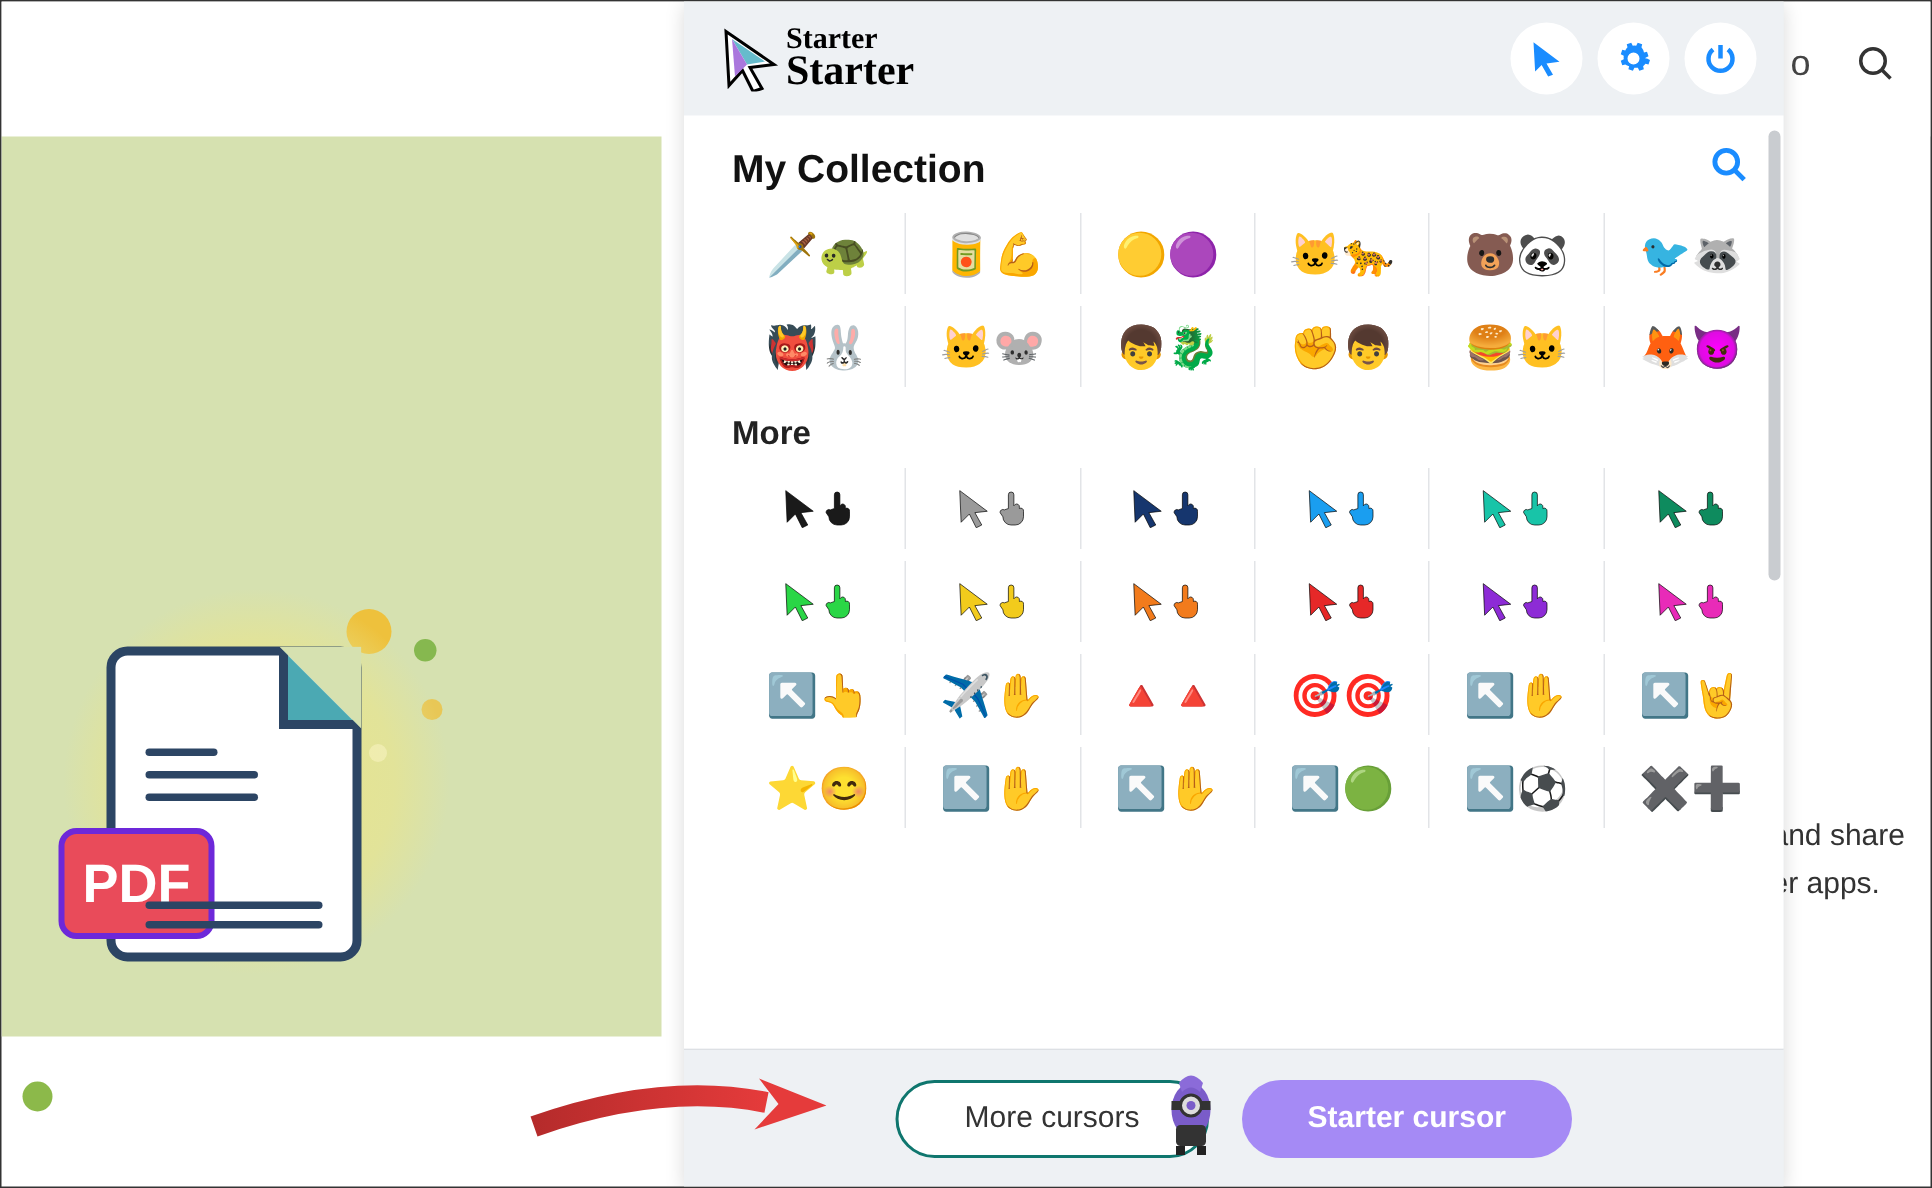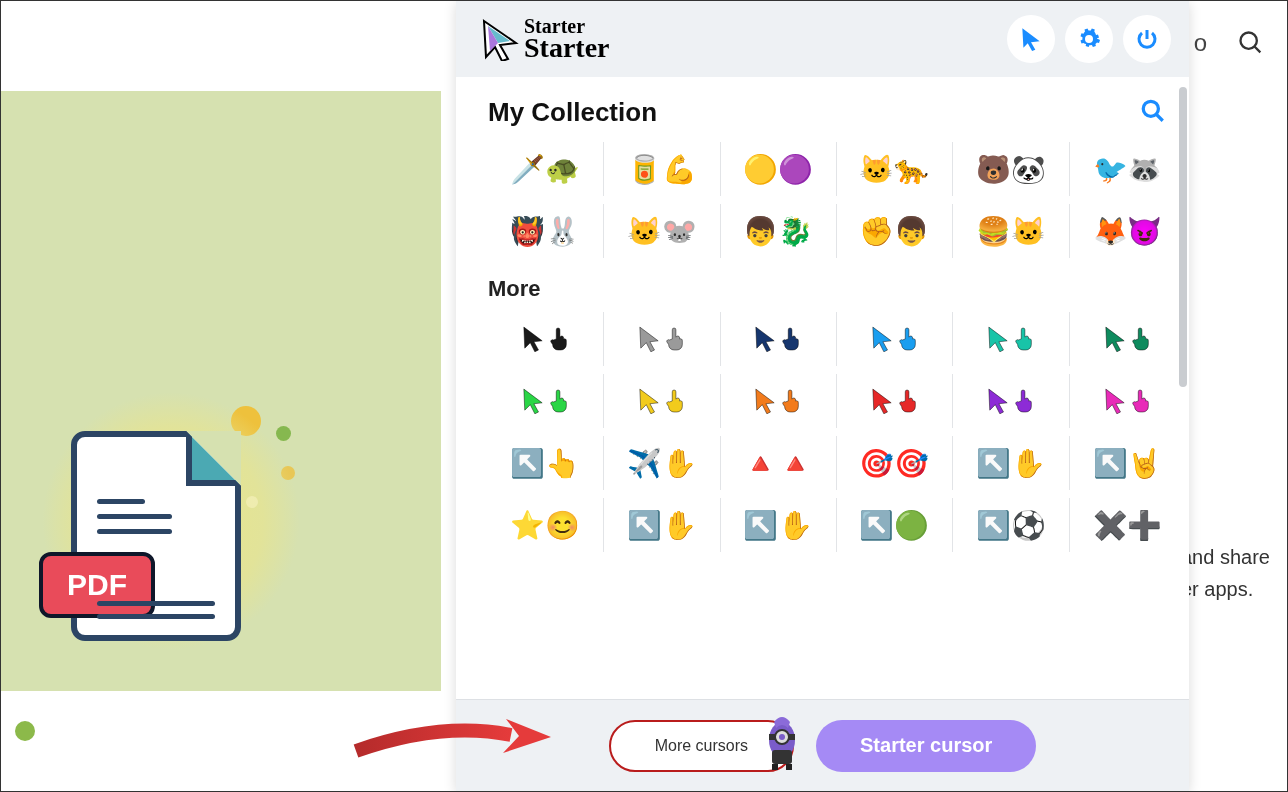--- a/index.html
+++ b/index.html
@@ -52,23 +52,23 @@
   background: #d6e1b0;
   clip-path: polygon(0 0, 100% 0, 100% 100%);
 }
 .pdf-lines { position: absolute; top: 62px; left: 20px; right: 50px; }
 .pdf-lines div { height: 5px; background: #2c4564; margin-bottom: 10px; border-radius: 3px; }
 .pdf-lines div:nth-child(1){ width: 55%;}
 .pdf-lines div:nth-child(2){ width: 85%;}
 .pdf-lines div:nth-child(3){ width: 85%;}
 .pdf-badge {
   position: absolute; top: 115px; left: -38px;
-  background: #e94b5a; color: #fff; font-weight: 700; font-size: 30px;
-  padding: 12px 24px; border-radius: 12px;
-  border: 4px solid #0f172a;
+  background: #e94b5a; color: #fff; font-weight: 700; font-size: 36px;
+  padding: 12px 12px; border-radius: 12px;
+  border: 4px solid #6d28d9;
 }
 .pdf-btm { position: absolute; bottom: 16px; left: 20px; right: 20px; }
 .pdf-btm div { height: 5px; background: #2c4564; margin-top: 8px; border-radius: 3px; }
 .dot { position: absolute; border-radius: 50%; }
 .d1 { top: 315px; left: 230px; width: 30px; height: 30px; background: #eec13c; }
 .d2 { top: 335px; left: 275px; width: 15px; height: 15px; background: #86b84f; }
 .d3 { top: 375px; left: 280px; width: 14px; height: 14px; background: #e8c756; }
 .d4 { top: 405px; left: 245px; width: 12px; height: 12px; background: #fff; }
 .d5 { top: 630px; left: 14px; width: 20px; height: 20px; background: #8cb94a; }
 
@@ -125,22 +125,22 @@
 .ptr { width: 22px; height: 26px; }
 .hand { width: 22px; height: 26px; }
 
 .popup-footer {
   height: 92px; background: #eef1f4; border-top: 1px solid #dde0e4;
   display: flex; align-items: center; justify-content: center; gap: 22px;
   padding: 0 24px;
 }
 .btn-more {
   height: 52px; padding: 0 44px; border-radius: 30px;
-  border: 2px solid #b91c1c; background: #fff; color: #333;
-  font-size: 16px; display: flex; align-items: center; gap: 10px; cursor: pointer;
+  border: 2px solid #0f766e; background: #fff; color: #333;
+  font-size: 20px; display: flex; align-items: center; gap: 10px; cursor: pointer;
   position: relative;
 }
 .btn-upload {
   height: 52px; padding: 0 44px; border-radius: 30px;
   background: #a58af5; color: #fff; font-weight: 700; font-size: 20px;
   display: flex; align-items: center; cursor: pointer; border: none;
 }
 .minion {
   width: 40px; height: 56px; position: absolute; right: -10px; top: -6px;
 }

